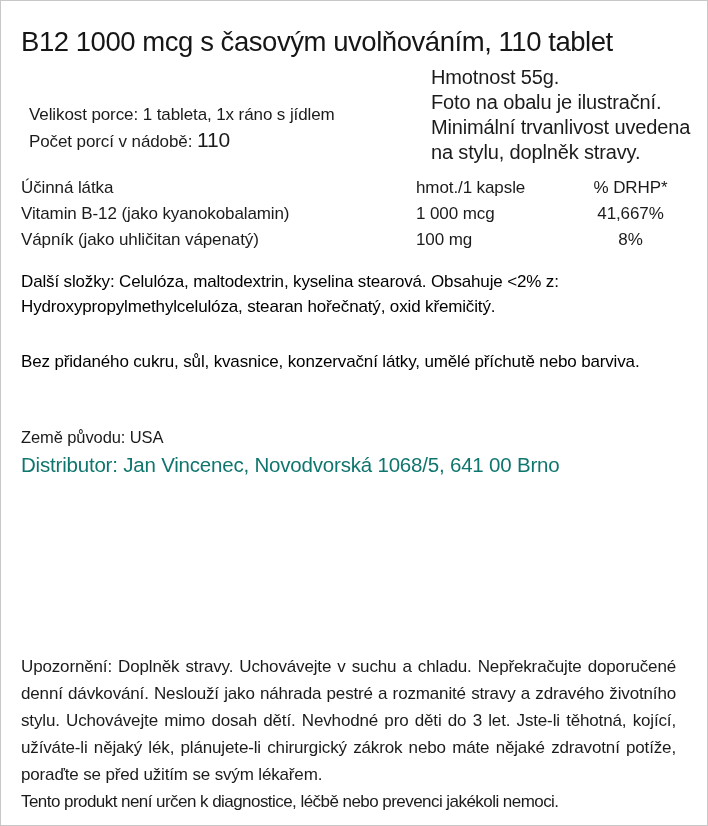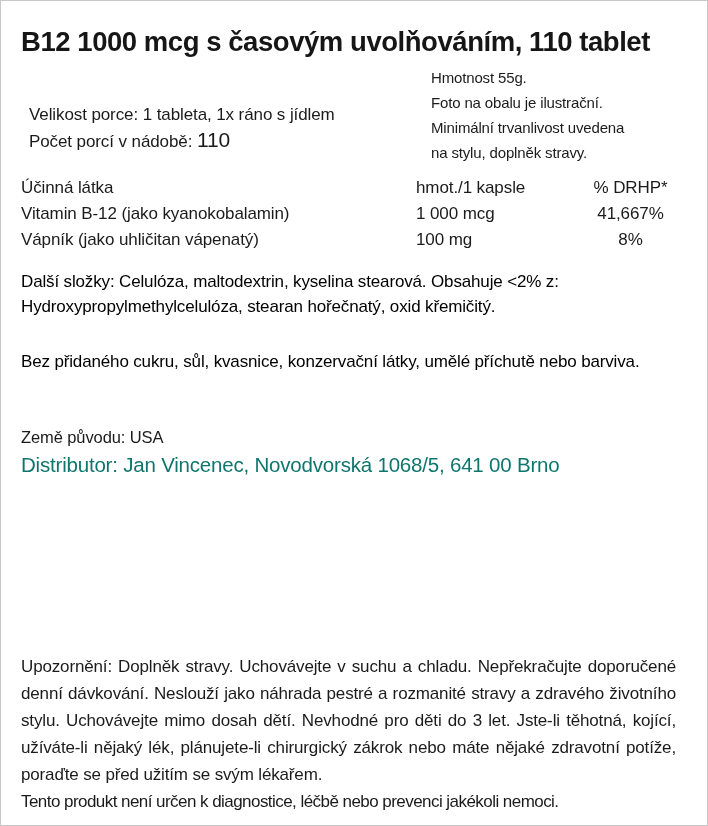--- a/index.html
+++ b/index.html
@@ -29,21 +29,21 @@
     height: 826px;
   }
 
   
   .product-title {
     position: absolute;
     left: 0;
     top: 26px;
     width: 664px;
     font-size: 27.5px;
-    font-weight: 700;
+    font-weight: 400;
     letter-spacing: -0.45px;
     line-height: 1.1;
     white-space: nowrap;
     color: #161616;
   }
 
   
   .serving-col {
     position: absolute;
     left: 8px;
@@ -61,21 +61,21 @@
     font-size: 21px;
   }
 
   .notes-col {
     position: absolute;
     left: 410px;
     top: 64px;
     width: 254px;
   }
   .note-line {
-    font-size: 15px;
+    font-size: 20px;
     line-height: 25px;
     letter-spacing: -0.15px;
     white-space: nowrap;
   }
 
   
   .facts {
     position: absolute;
     left: 0;
     top: 174px;

